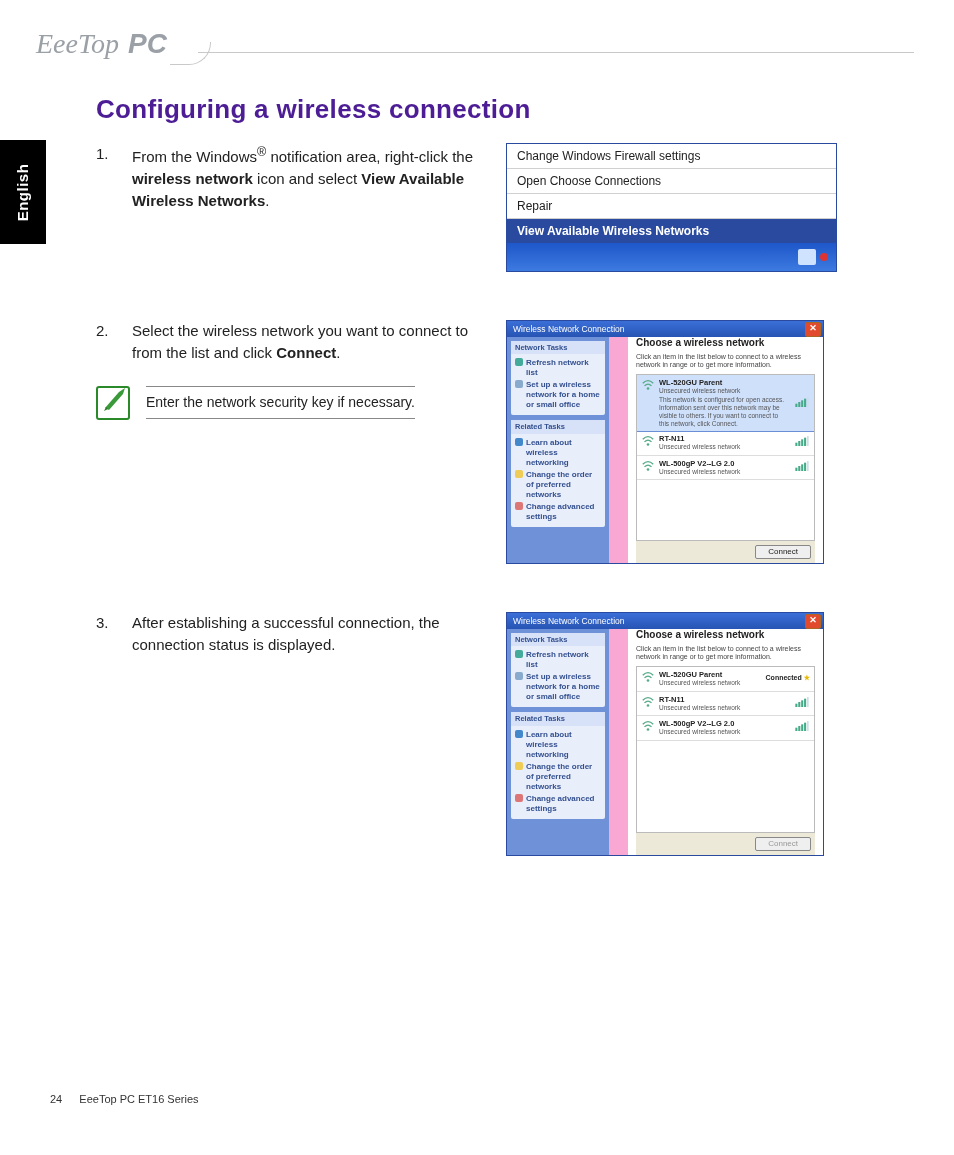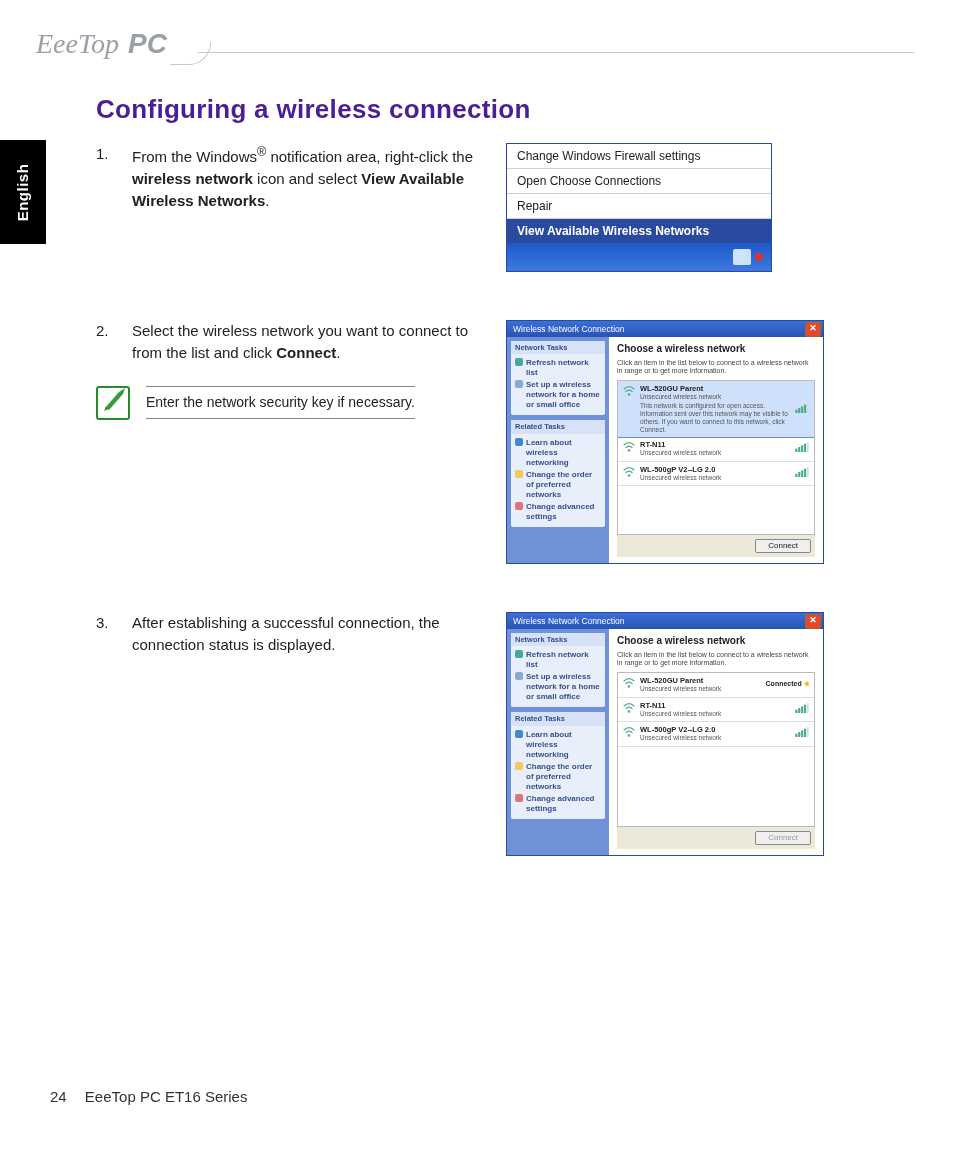--- a/index.html
+++ b/index.html
@@ -16,52 +16,52 @@
   .col-text{width:380px;font-size:15px;line-height:1.45;}
   ol.steps{list-style:none;margin:0;padding:0;counter-reset:step;}
   ol.steps>li{display:flex;gap:18px;}
   ol.steps .num{min-width:18px;}
   .tip{display:flex;align-items:center;gap:16px;margin-top:22px;}
   .tip-icon{width:30px;height:30px;border:2px solid #2a8a2a;border-radius:3px;position:relative;flex:0 0 30px;}
   .tip-icon svg{position:absolute;left:1px;top:-4px;}
   .tip-text{border-top:1px solid #888;border-bottom:1px solid #888;padding:5px 0;font-size:14px;}
   .fig{box-sizing:border-box;}
   
-  .fig1{width:266px;border:1px solid #2a4aa0;background:#fff;font-size:12px;}
+  .fig1{width:331px;border:1px solid #2a4aa0;background:#fff;font-size:12px;}
   .fig1 .mi{padding:5px 10px;border-bottom:1px solid #d0d0d0;cursor:default;}
   .fig1 .mi.sel{background:#2a4aa0;color:#fff;font-weight:700;border-bottom:none;}
   .fig1 .tray{height:28px;background:linear-gradient(#1e57c9,#3d7ae0);display:flex;justify-content:flex-end;align-items:center;padding-right:8px;gap:4px;}
   .tray-icon{width:18px;height:16px;background:#cfe3ff;border-radius:2px;position:relative;}
   .tray-x{width:8px;height:8px;background:#d33;border-radius:50%;}
   
   .win{width:318px;border:1px solid #2a4aa0;font-size:8px;background:#f9a8d4;line-height:1.25;}
   .win .tb{height:16px;background:linear-gradient(#3b6fd8,#2754b4);color:#fff;display:flex;align-items:center;justify-content:space-between;padding:0 2px 0 6px;font-size:8.5px;}
   .win .tb .xbtn{width:14px;height:13px;background:#e24a2e;border:1px solid #a62;border-radius:2px;color:#fff;display:flex;align-items:center;justify-content:center;font-size:9px;font-weight:700;}
-  .win .body{display:flex;height:226px;}
+  .win .body{display:flex;height:226px;gap:19px;}
   .win .side{width:102px;background:#6f91d8;padding:4px;box-sizing:border-box;}
   .win .panel{background:#e9eefb;border-radius:2px;margin-bottom:5px;padding:4px;}
   .win .panel h4{background:#d7e1f7;margin:-4px -4px 3px -4px;padding:2px 4px;font-size:7.5px;font-weight:700;color:#33508f;}
   .win .panel a{display:flex;gap:3px;color:#33508f;padding:1px 0;cursor:pointer;font-weight:bold;}
   .win .panel a .ic{width:8px;height:8px;flex:0 0 8px;border-radius:2px;}
-  .win .main{flex:1;background:#fff;padding:6px 8px;display:flex;flex-direction:column;}
+  .win .main{flex:1;background:#fff;padding:0 8px;display:flex;flex-direction:column;}
   .win .main h3{margin:0 0 3px 0;font-size:10px;font-weight:700;}
   .win .main .sub{font-size:7px;color:#444;margin-bottom:4px;}
   .win .netlist{border:1px solid #bbb;flex:1;overflow:hidden;}
   .win .net{border-bottom:1px solid #ddd;padding:3px 4px;display:flex;align-items:flex-start;gap:4px;}
   .win .net.sel{background:#cfe0fb;border:1px solid #6b8fd6;margin:-1px;}
   .win .net .wifi{width:14px;height:14px;flex:0 0 14px;}
   .win .net .meta{flex:1;}
   .win .net .name{font-weight:700;font-size:7.5px;}
   .win .net .desc{font-size:6.5px;color:#555;}
   .win .net .conn{font-size:7px;font-weight:700;margin-left:auto;align-self:center;display:flex;align-items:center;gap:2px;}
   .win .net .bars{width:16px;align-self:center;}
   .win .foot{display:flex;justify-content:flex-end;padding:4px;background:#ece9d8;}
   .win .btn{border:1px solid #888;background:#efefef;padding:1px 12px;font-size:8px;border-radius:2px;}
   .win .btn.disabled{color:#999;}
-  .footer{position:absolute;left:50px;bottom:50px;font-size:15px;color:#333;}
+  .footer{position:absolute;left:50px;bottom:50px;font-size:11px;color:#333;}
   .footer .pn{margin-right:14px;}
 </style>
 </head>
 <body>
 
 <div class="page">
 
   <div class="brand">
     <span>EeeTop</span>
     <span class="pc">PC</span>

